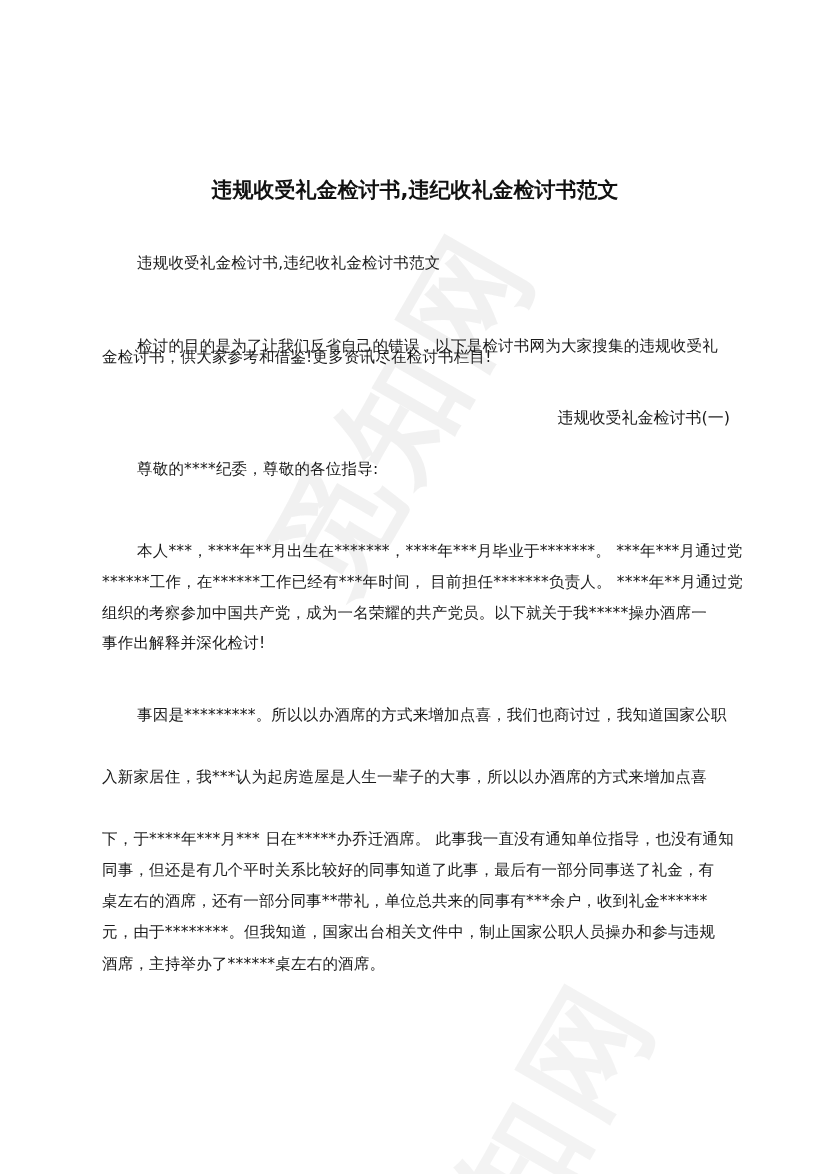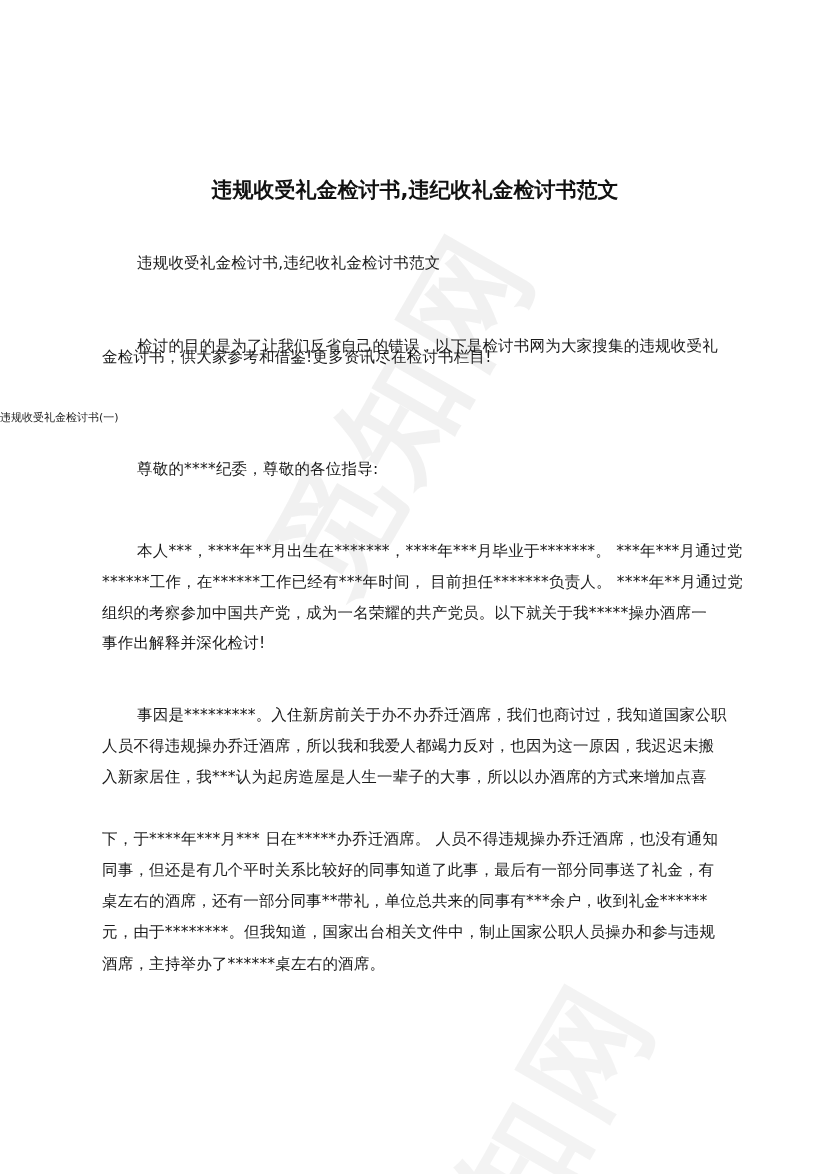--- a/index.html
+++ b/index.html
@@ -9,21 +9,21 @@
   .watermark { position: absolute; color: #ececec; font-weight: bold; font-size: 120px;
                transform: rotate(-60deg); transform-origin: center; white-space: nowrap;
                pointer-events: none; letter-spacing: 10px; }
   .wm1 { left: 210px; top: 330px; opacity: 0.7; }
   .wm2 { left: 330px; top: 1080px; opacity: 0.6; }
   .line { position: absolute; left: 102px; width: 615px; font-size: 15.5px;
           line-height: 20px; white-space: nowrap; letter-spacing: 0.2px; }
   .indent { left: 137px; }
   .title { position: absolute; left: 0; width: 830px; text-align: center; top: 177px;
            font-size: 21px; font-weight: bold; color: #111; line-height: 26px; }
-  .center { position: absolute; left: 0; width: 730px; text-align: left; font-size: 11px; line-height: 20px; }
+  .center { position: absolute; left: 0; width: 730px; text-align: right; font-size: 16px; line-height: 20px; }
 </style>
 </head>
 <body>
 
 <div class="page">
 
   <div class="watermark wm1">觅知网</div>
   <div class="watermark wm2">觅知网</div>
 
   <div class="title">违规收受礼金检讨书,违纪收礼金检讨书范文</div>
@@ -35,22 +35,21 @@
 
   <div class="center" style="top:408px">违规收受礼金检讨书(一)</div>
 
   <div class="line indent" style="top:459px">尊敬的****纪委，尊敬的各位指导:</div>
 
   <div class="line indent" style="top:541px">本人***，****年**月出生在*******，****年***月毕业于*******。 ***年***月通过党</div>
   <div class="line" style="top:572px">******工作，在******工作已经有***年时间， 目前担任*******负责人。  ****年**月通过党</div>
   <div class="line" style="top:633px">事作出解释并深化检讨!</div>
   <div class="line" style="top:603px">组织的考察参加中国共产党，成为一名荣耀的共产党员。以下就关于我*****操办酒席一</div>
 
-  <div class="line indent" style="top:705px">事因是*********。入住新房前关于办不办乔迁酒席，我们也商讨过，我知道国家公职</div>
-  <div class="line" style="top:736px">人员不得违规操办乔迁酒席，所以我和我爱人都竭力反对，也因为这一原因，我迟迟未搬</div>
+  <div class="line indent" style="top:705px">事因是*********。所以以办酒席的方式来增加点喜，我们也商讨过，我知道国家公职</div>
   <div class="line" style="top:767px">入新家居住，我***认为起房造屋是人生一辈子的大事，所以以办酒席的方式来增加点喜</div>
-  <div class="line" style="top:829px">下，于****年***月*** 日在*****办乔迁酒席。 人员不得违规操办乔迁酒席，也没有通知</div>
+  <div class="line" style="top:829px">下，于****年***月*** 日在*****办乔迁酒席。 此事我一直没有通知单位指导，也没有通知</div>
   <div class="line" style="top:860px">同事，但还是有几个平时关系比较好的同事知道了此事，最后有一部分同事送了礼金，有</div>
   <div class="line" style="top:891px">桌左右的酒席，还有一部分同事**带礼，单位总共来的同事有***余户，收到礼金******</div>
   <div class="line" style="top:954px">酒席，主持举办了******桌左右的酒席。</div>
   <div class="line" style="top:922px">元，由于********。但我知道，国家出台相关文件中，制止国家公职人员操办和参与违规</div>
 
 </div>
 
 </body></html>

